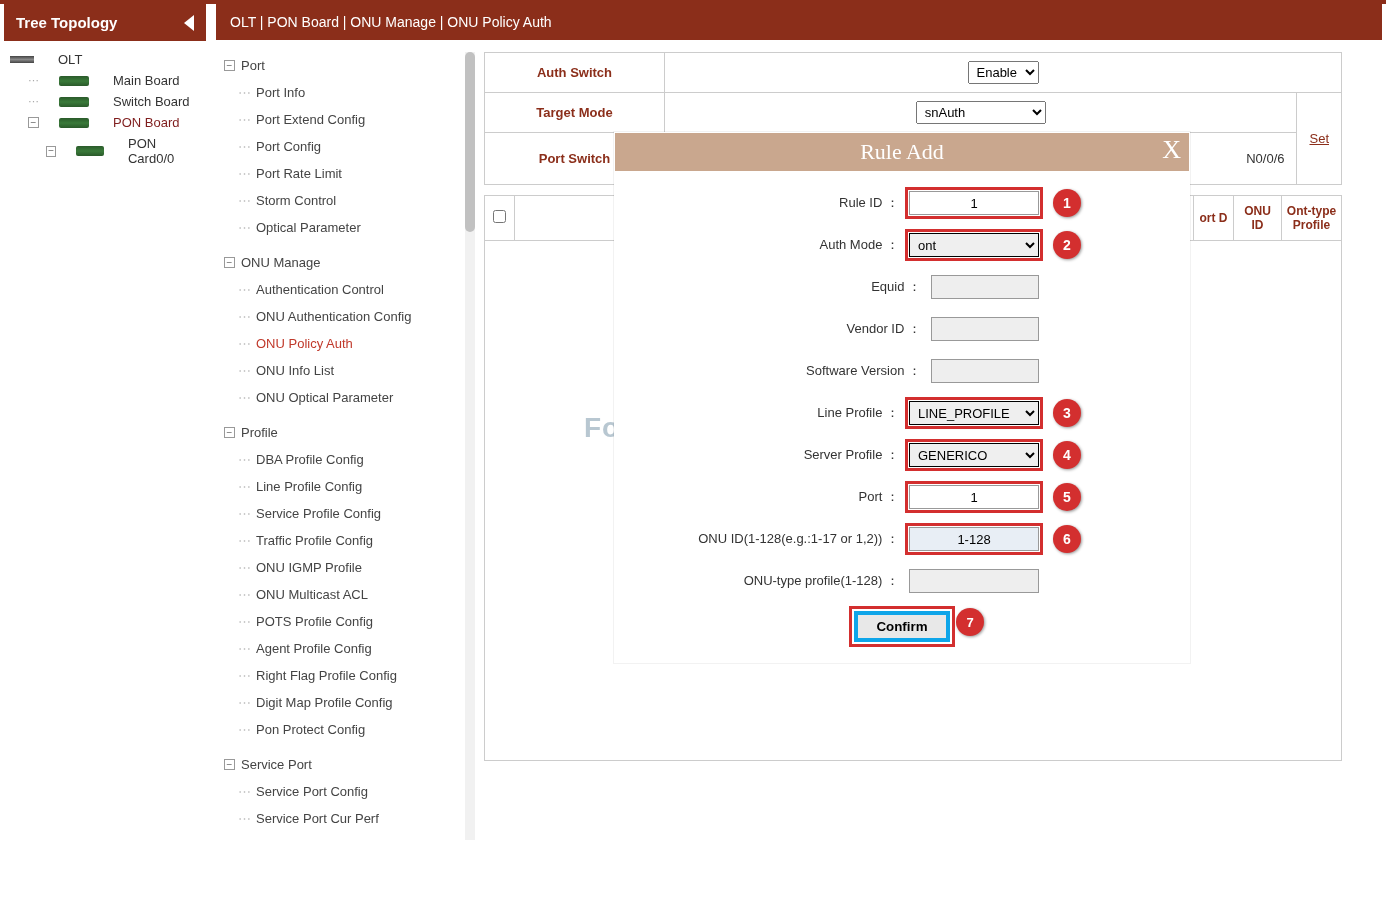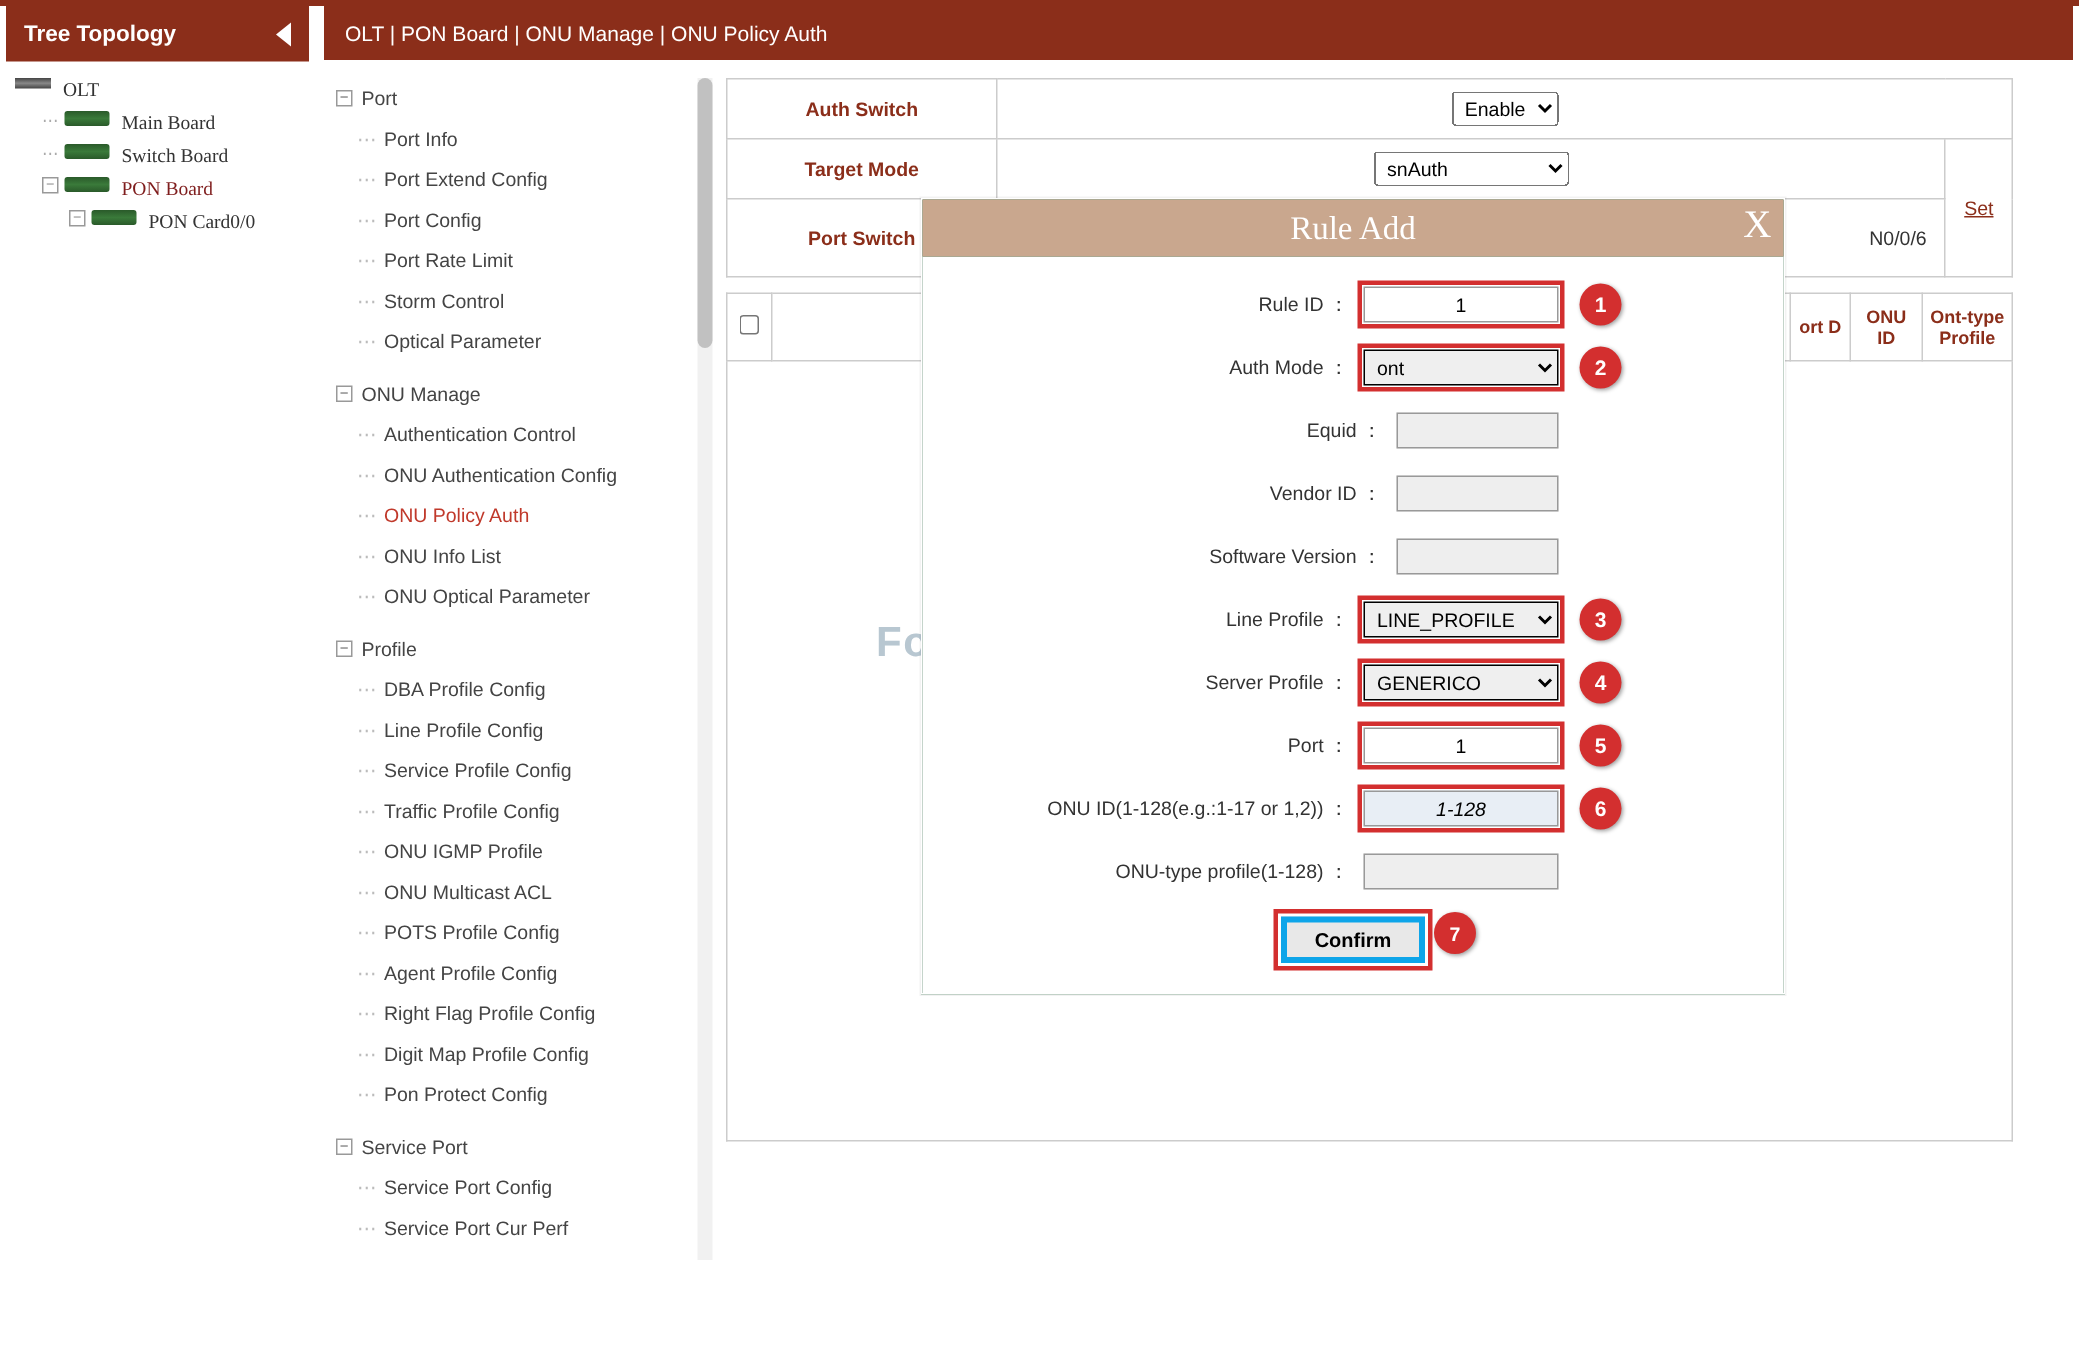--- a/index.html
+++ b/index.html
@@ -8,21 +8,21 @@
 .top-bar { height: 4px; background: #8B2E1A; border-bottom: 2px solid #8B2E1A; }
 
 .container { display: flex; gap: 10px; padding: 0 4px; }
 
 
 .sidebar-left { width: 202px; }
 .sidebar-header { background: #8B2E1A; color: #fff; font-weight: bold; padding: 10px 12px; font-size: 15px; display: flex; justify-content: space-between; align-items: center; }
 .collapse-arrow { width: 0; height: 0; border-top: 8px solid transparent; border-bottom: 8px solid transparent; border-right: 10px solid #fff; cursor: pointer; }
 
 .tree { padding: 8px 6px; font-size: 13px; }
-.tree-node { display: flex; padding: 3px 0; gap: 4px; cursor: pointer; font-family: Liberation Serif, serif; }
+.tree-node { display: flex; align-items: center; padding: 3px 0; gap: 20px; cursor: pointer; }
 .tree-node.indent-1 { padding-left: 18px; }
 .tree-node.indent-2 { padding-left: 36px; }
 .dummy-icon { width: 30px; height: 10px; background: linear-gradient(to bottom, #2a5a2a 0%, #3a7a3a 50%, #2a5a2a 100%); border-radius: 2px; display:inline-block; margin-right: 4px; }
 .olt-icon { width: 24px; height: 7px; background: linear-gradient(to bottom, #444, #888, #444); display:inline-block; margin-right:4px; }
 .tree-node .toggle { width: 11px; height: 11px; border: 1px solid #999; display: inline-flex; align-items: center; justify-content: center; font-size: 10px; line-height: 1; color: #666; background:#fff; }
 .tree-node.selected span.label { color: #7f1d1d; }
 .tree-connector { color:#aaa; font-size:11px; }
 
 
 .main { flex: 1; display: flex; flex-direction: column; }
@@ -270,21 +270,21 @@
               </select>
               <span class="callout">4</span>
             </div>
             <div class="modal-row">
               <label>Port</label>
               <input type="text" class="modal-input highlight-red" value="1" style="">
               <span class="callout">5</span>
             </div>
             <div class="modal-row">
               <label>ONU ID(1-128(e.g.:1-17 or 1,2))</label>
-              <input type="text" class="modal-input highlight-red" style="background: rgb(232, 238, 245); font-style: italic;" value="1-128">
+              <input type="text" class="modal-input highlight-red" style="background: rgb(232, 238, 245);" value="1-128">
               <span class="callout">6</span>
             </div>
             <div class="modal-row">
               <label>ONU-type profile(1-128)</label>
               <input type="text" class="modal-input disabled" readonly="" value="" style="">
             </div>
             <div class="confirm-row">
               <button class="confirm-btn highlight-red">Confirm</button>
               <span class="confirm-callout">7</span>
             </div>

